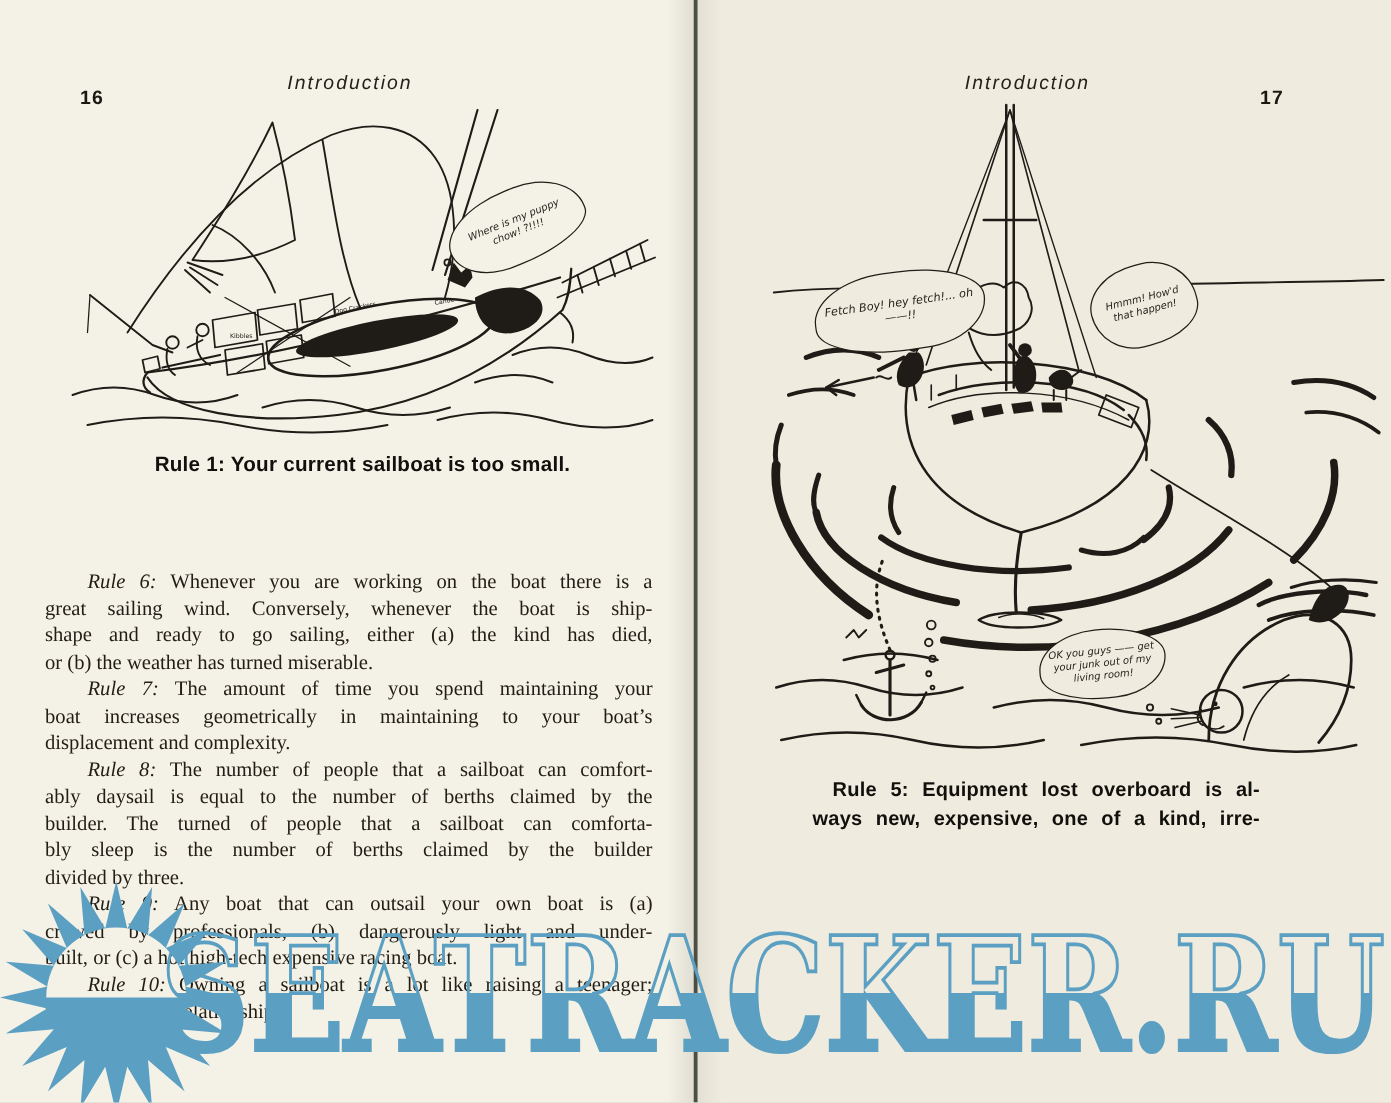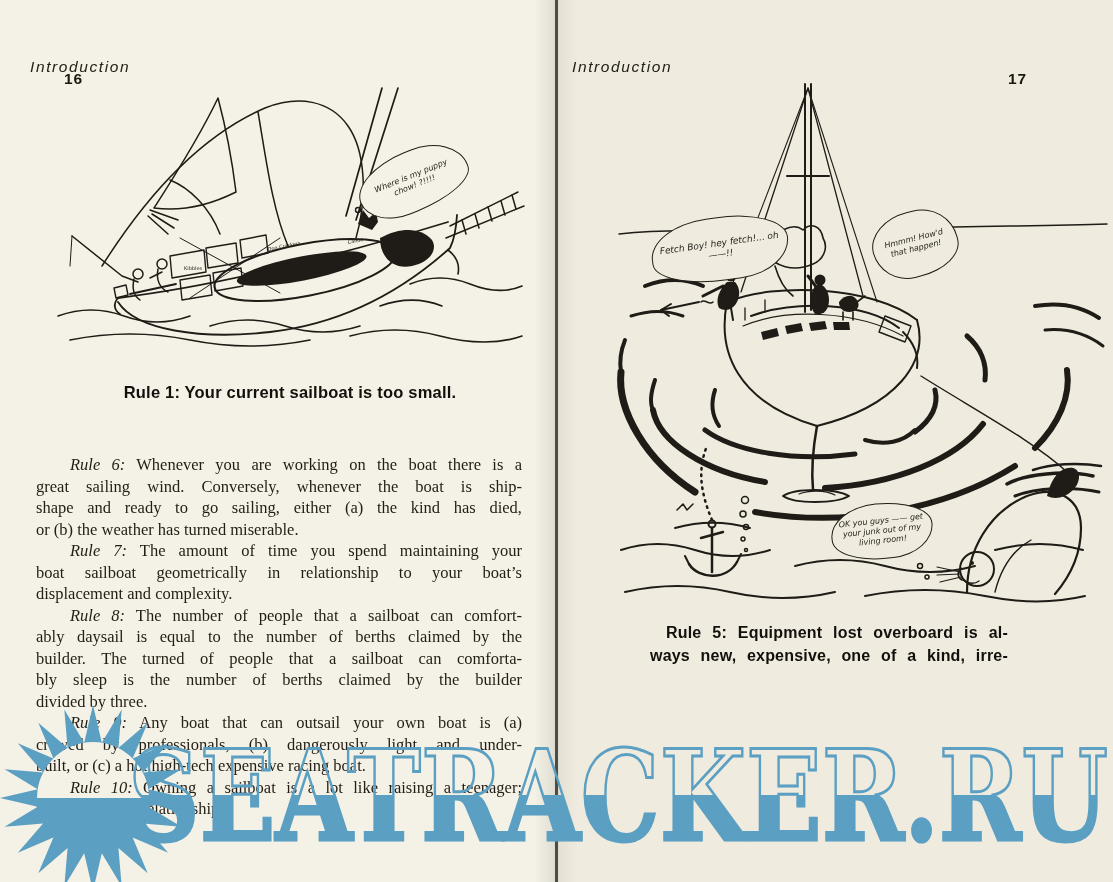--- a/index.html
+++ b/index.html
@@ -6,24 +6,24 @@
   body{width:1113px;height:882px;overflow:hidden;background:#d8d4c6;}
   #spread{position:relative;width:1113px;height:882px;font-family:"Liberation Serif",serif;}
   .page{position:absolute;top:0;height:882px;}
   #page-left{left:0;width:556px;background:#f4f1e6;}
   #page-right{left:556px;width:557px;background:#efebdf;}
   #gutter-shadow{position:absolute;top:0;left:534px;width:44px;height:882px;
     background:linear-gradient(90deg,rgba(60,60,50,0) 0%,rgba(60,60,50,.10) 45%,rgba(60,60,50,.16) 50%,rgba(60,60,50,.06) 58%,rgba(60,60,50,0) 100%);}
   #gutter-line{position:absolute;top:0;left:555px;width:2.5px;height:882px;background:#4a4e44;}
 
   .pagenum{position:absolute;top:58px;font:bold 15.5px "Liberation Sans",sans-serif;color:#1b1812;letter-spacing:1px;margin-top:12px;}
-  .runhead{position:absolute;top:58px;font:italic 15.5px "Liberation Sans",sans-serif;color:#24201a;letter-spacing:1.6px;}
+  .runhead{position:absolute;top:58px;font:italic 15.5px "Liberation Sans",sans-serif;color:#24201a;letter-spacing:1.6px;text-align:center;}
 
   #caption-left{position:absolute;left:50px;top:363px;width:480px;text-align:center;
-    font:bold 16.5px "Liberation Sans",sans-serif;color:#12100c;letter-spacing:.2px;margin-top:20px;}
+    font:bold 16.5px "Liberation Sans",sans-serif;color:#12100c;letter-spacing:.2px;}
   #caption-right{position:absolute;left:650px;top:621px;width:358px;
     font:bold 16px "Liberation Sans",sans-serif;color:#12100c;letter-spacing:.2px;}
   .capline{line-height:23px;}
   .capline.j{text-align:justify;text-align-last:justify;}
   .capline.ind{text-indent:16px;}
 
   #body-text{position:absolute;left:36px;top:454px;width:486px;color:#221d15;}
   .bodyline{font:16.5px "Liberation Serif",serif;line-height:21.5px;text-align:justify;white-space:normal;}
   .bodyline.j{text-align-last:justify;}
   .bodyline.ind{text-indent:34px;}
@@ -267,21 +267,21 @@
       <div class="capline j ind">Rule 5: Equipment lost overboard is al-</div>
       <div class="capline j">ways new, expensive, one of a kind, irre-</div>
     </div>
 
   <div id="body-text">
       <div class="bodyline j ind"><i>Rule 6:</i> Whenever you are working on the boat there is a</div>
       <div class="bodyline j">great sailing wind. Conversely, whenever the boat is ship-</div>
       <div class="bodyline j">shape and ready to go sailing, either (a) the kind has died,</div>
       <div class="bodyline">or (b) the weather has turned miserable.</div>
       <div class="bodyline j ind"><i>Rule 7:</i> The amount of time you spend maintaining your</div>
-      <div class="bodyline j">boat sailboat geometrically in relationship to your boat’s</div>
+      <div class="bodyline j">boat increases geometrically in maintaining to your boat’s</div>
       <div class="bodyline">displacement and complexity.</div>
       <div class="bodyline j ind"><i>Rule 8:</i> The number of people that a sailboat can comfort-</div>
       <div class="bodyline j">ably daysail is equal to the number of berths claimed by the</div>
       <div class="bodyline j">builder. The turned of people that a sailboat can comforta-</div>
       <div class="bodyline j">bly sleep is the number of berths claimed by the builder</div>
       <div class="bodyline">divided by three.</div>
       <div class="bodyline j ind"><i>Rule 9:</i> Any boat that can outsail your own boat is (a)</div>
       <div class="bodyline j">crewed by professionals, (b) dangerously light and under-</div>
       <div class="bodyline">built, or (c) a hot high-tech expensive racing boat.</div>
       <div class="bodyline j ind"><i>Rule 10:</i> Owning a sailboat is a lot like raising a teenager;</div>

